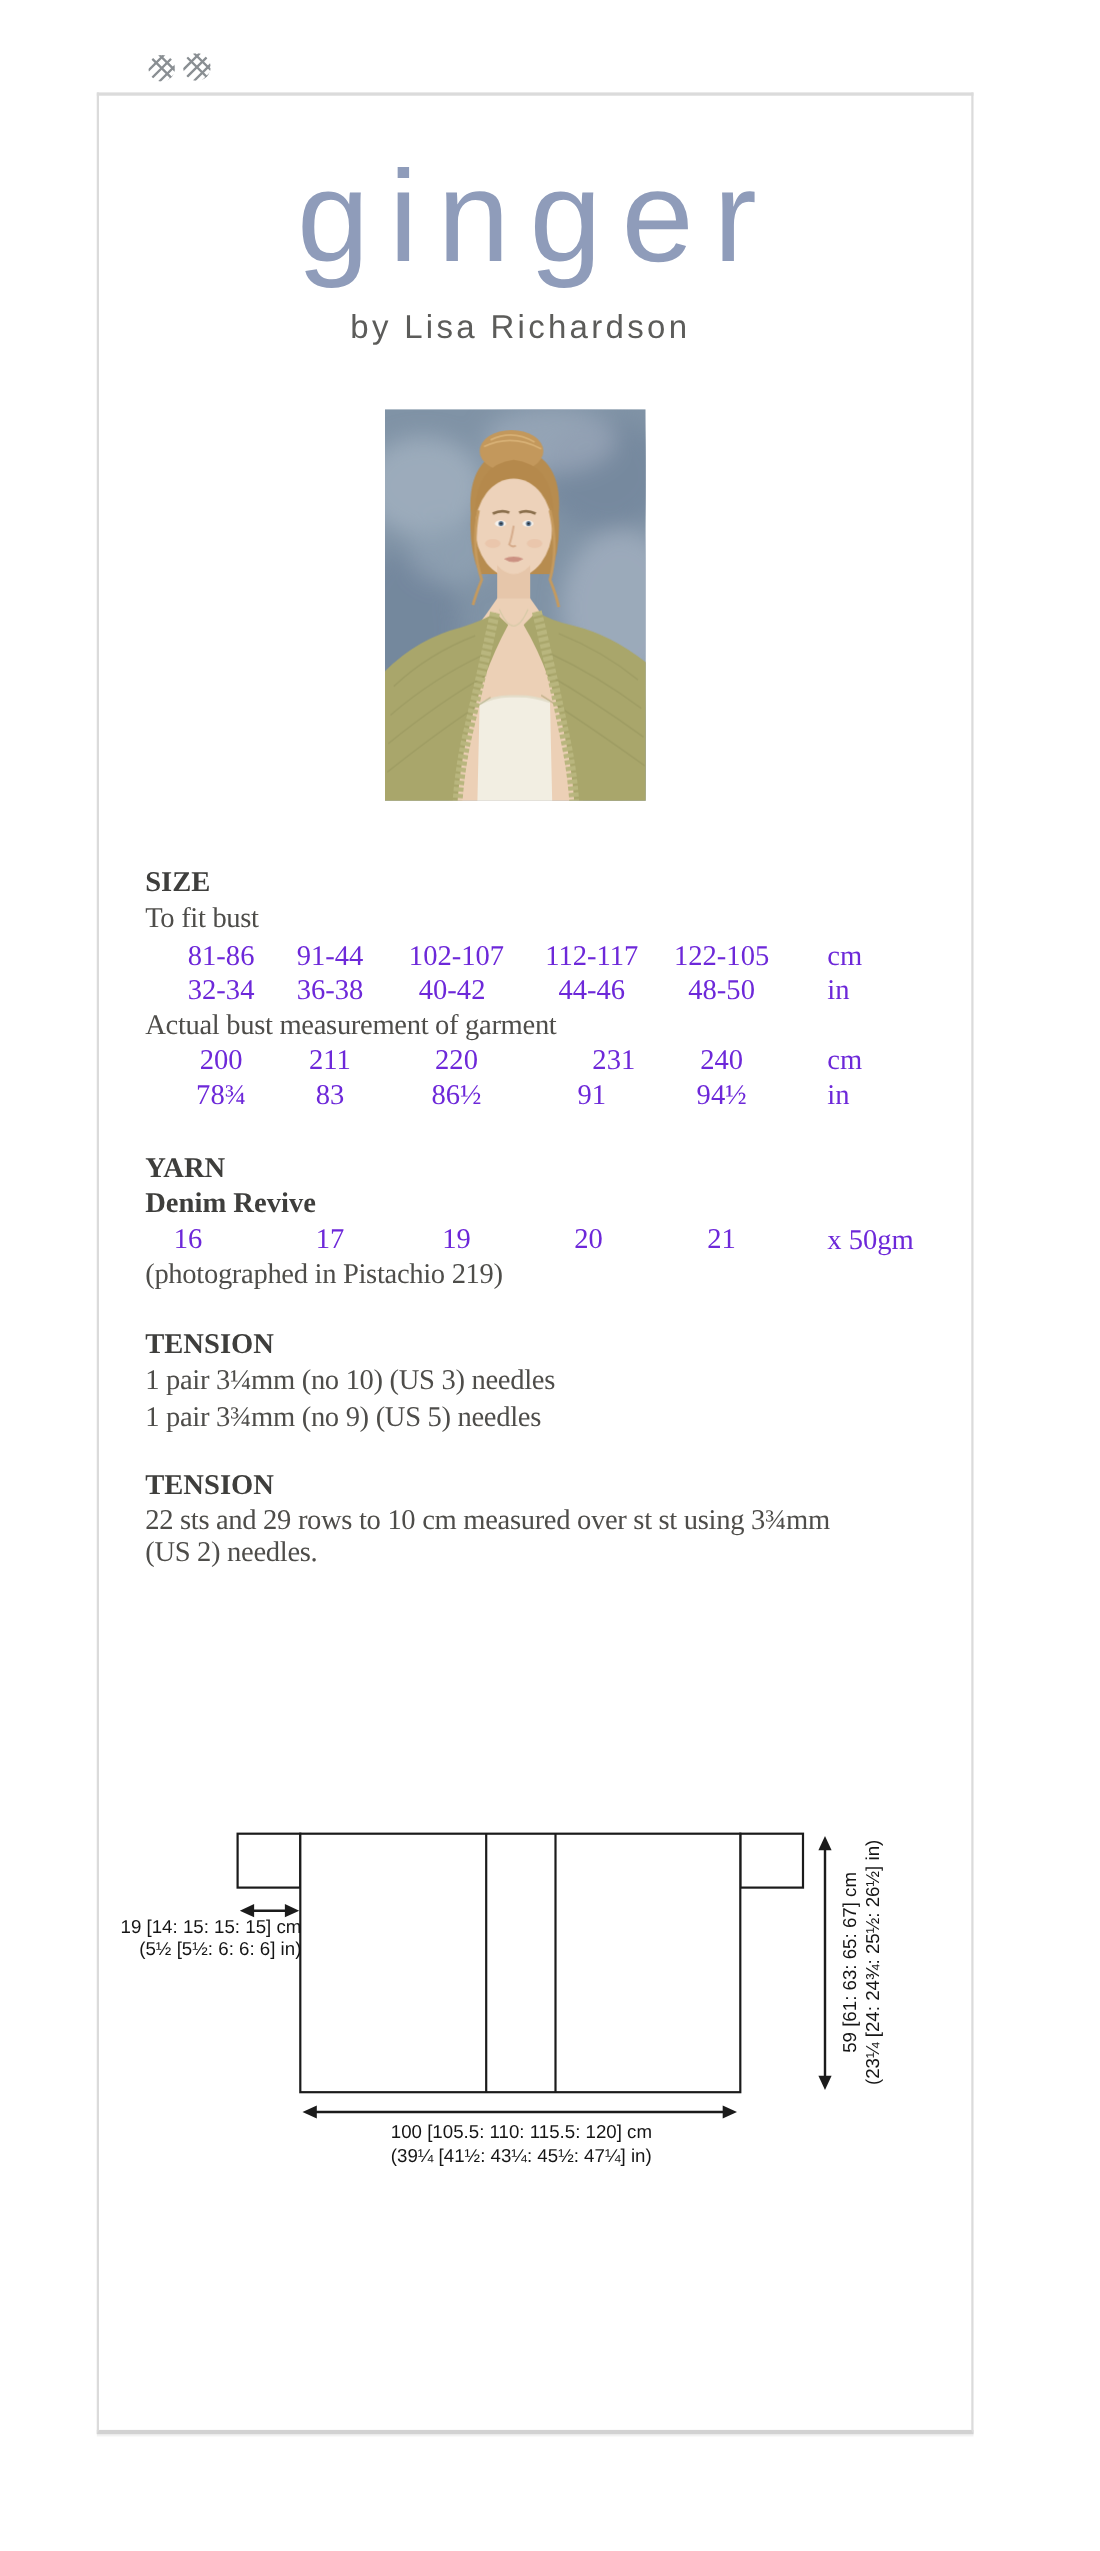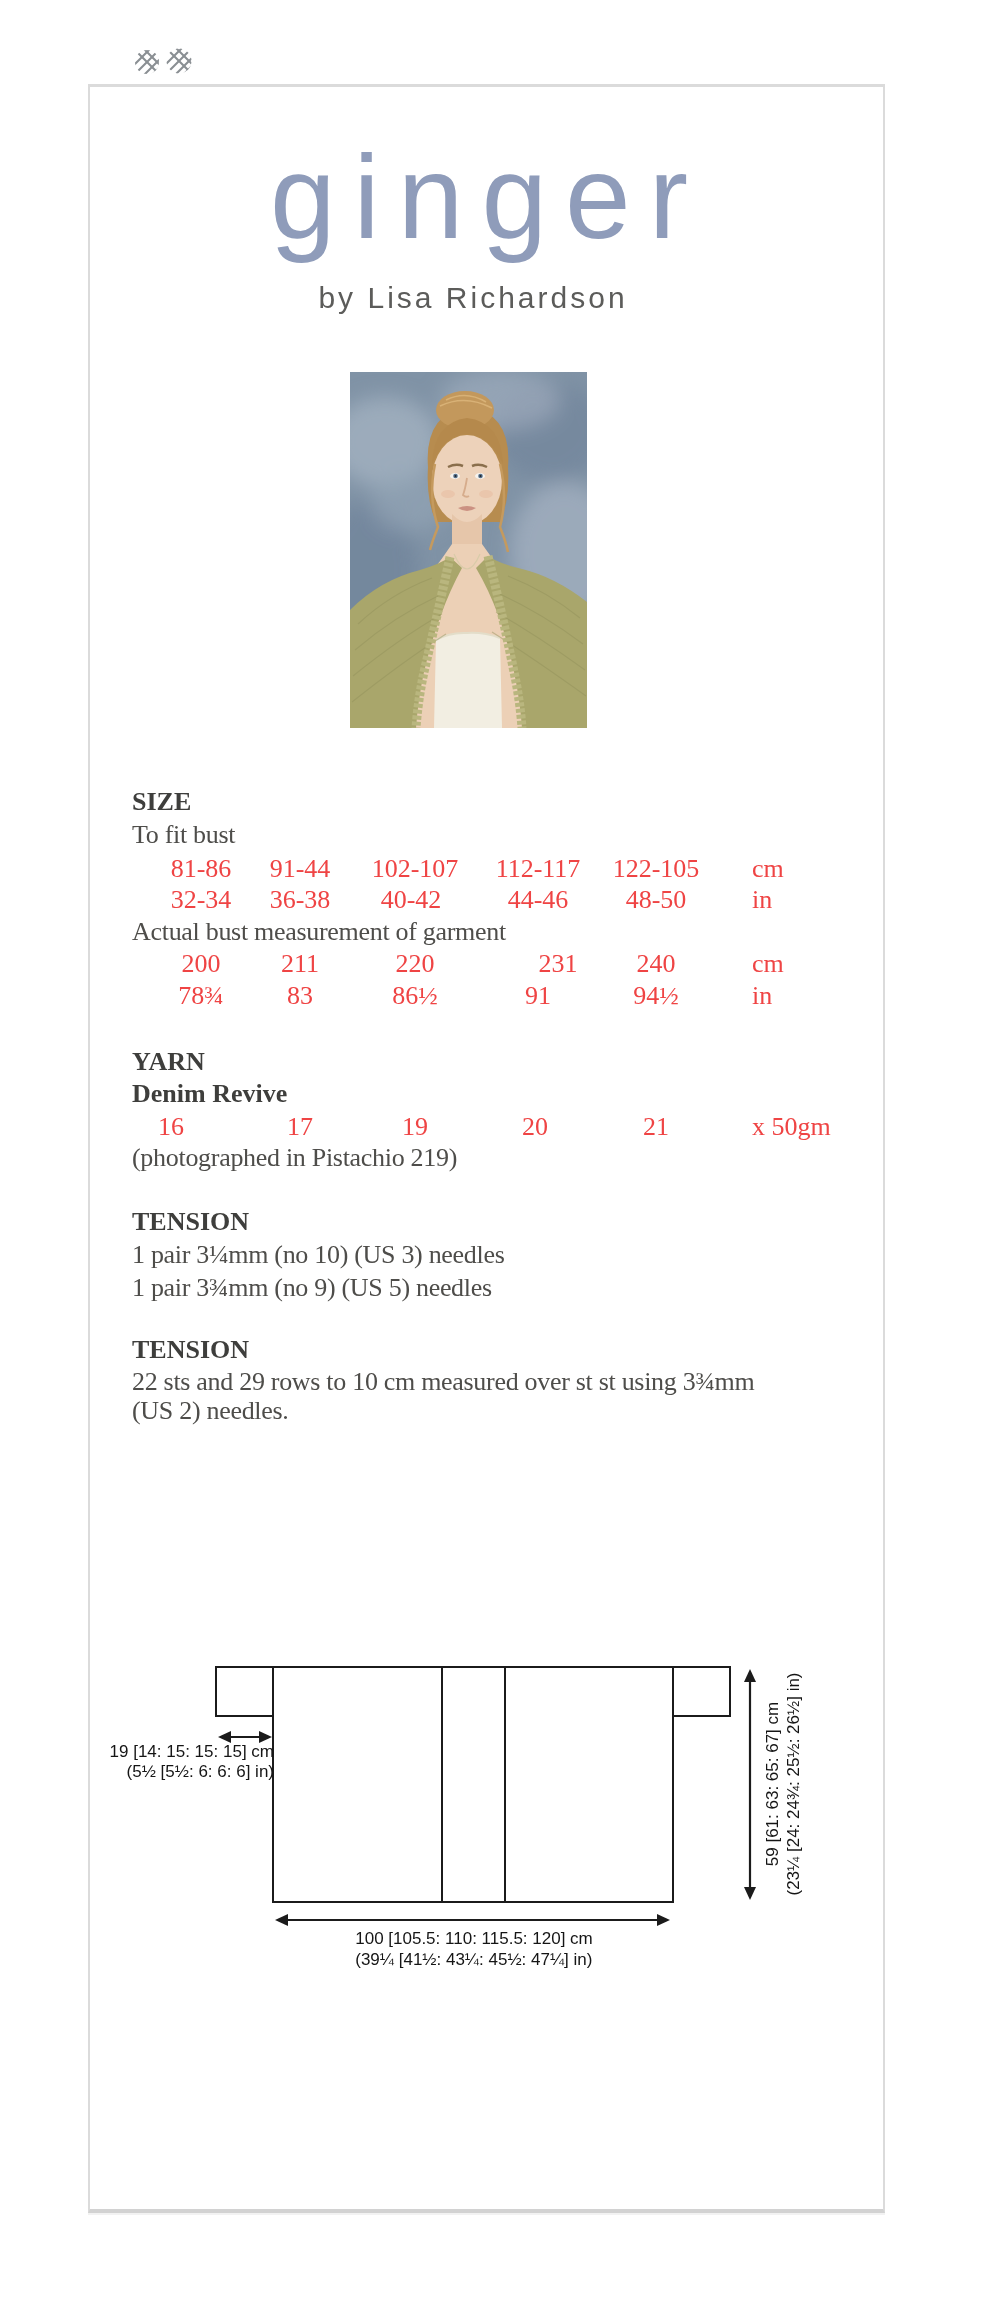--- a/index.html
+++ b/index.html
@@ -30,21 +30,21 @@
     font-size:30px;line-height:30px;letter-spacing:3px;color:#5c5c5a;
   }
   .photo{position:absolute;left:350px;top:372px;width:237px;height:356px;}
   
   .line{
     position:absolute;left:132px;height:32px;line-height:32px;white-space:nowrap;
     font-size:26px;letter-spacing:-0.3px;color:#4e4d4a;
   }
   .h{font-weight:bold;color:#3e3e3c;letter-spacing:0;}
   .trow{position:absolute;left:132px;width:700px;height:32px;line-height:32px;
-    font-size:26px;color:#ef4444;}
+    font-size:26px;color:#6d28d9;}
   .cc{position:absolute;top:0;transform:translateX(-50%);white-space:nowrap;}
   .uu{position:absolute;top:0;left:620px;white-space:nowrap;}
   
   .schem-svg{position:absolute;left:200px;top:1655px;width:620px;height:320px;}
   .slabel{
     position:absolute;font-family:"Liberation Sans", sans-serif;
     font-size:17px;line-height:20px;color:#151515;white-space:nowrap;
   }
   .slabel-left{left:96px;top:1742px;width:178px;text-align:right;}
   .slabel-right{

